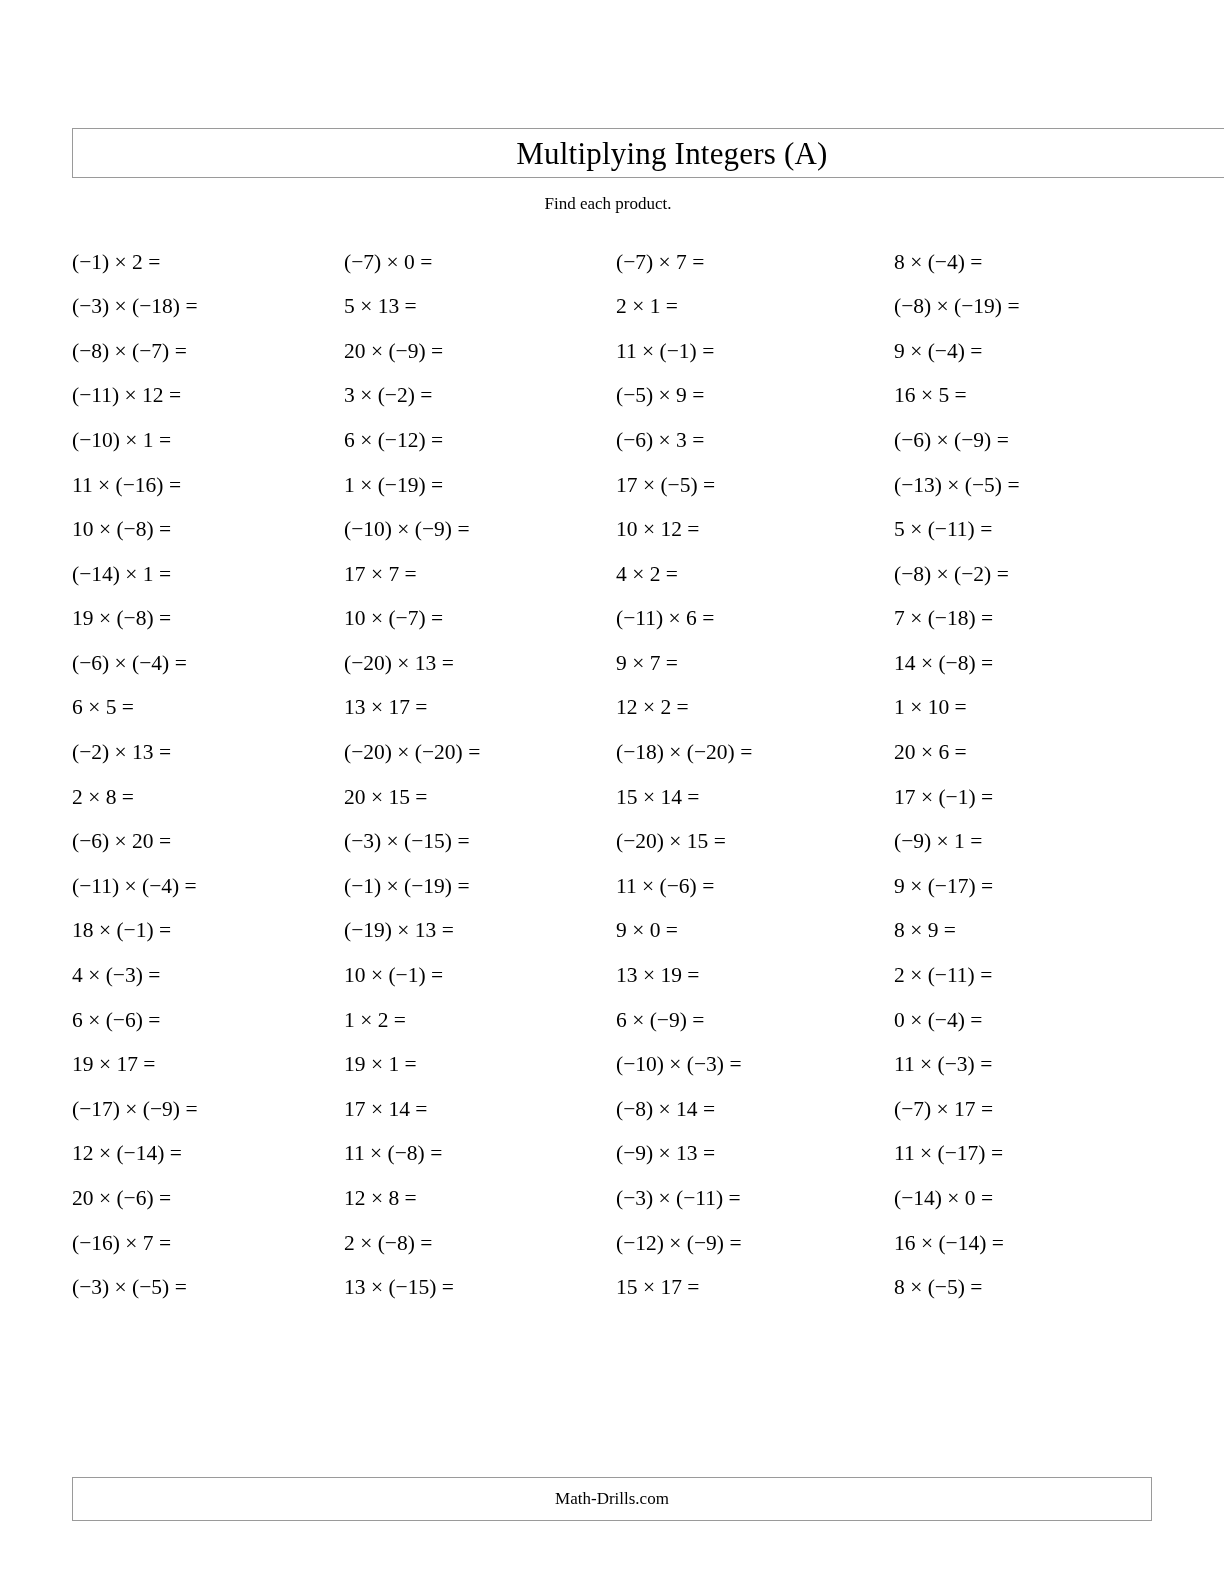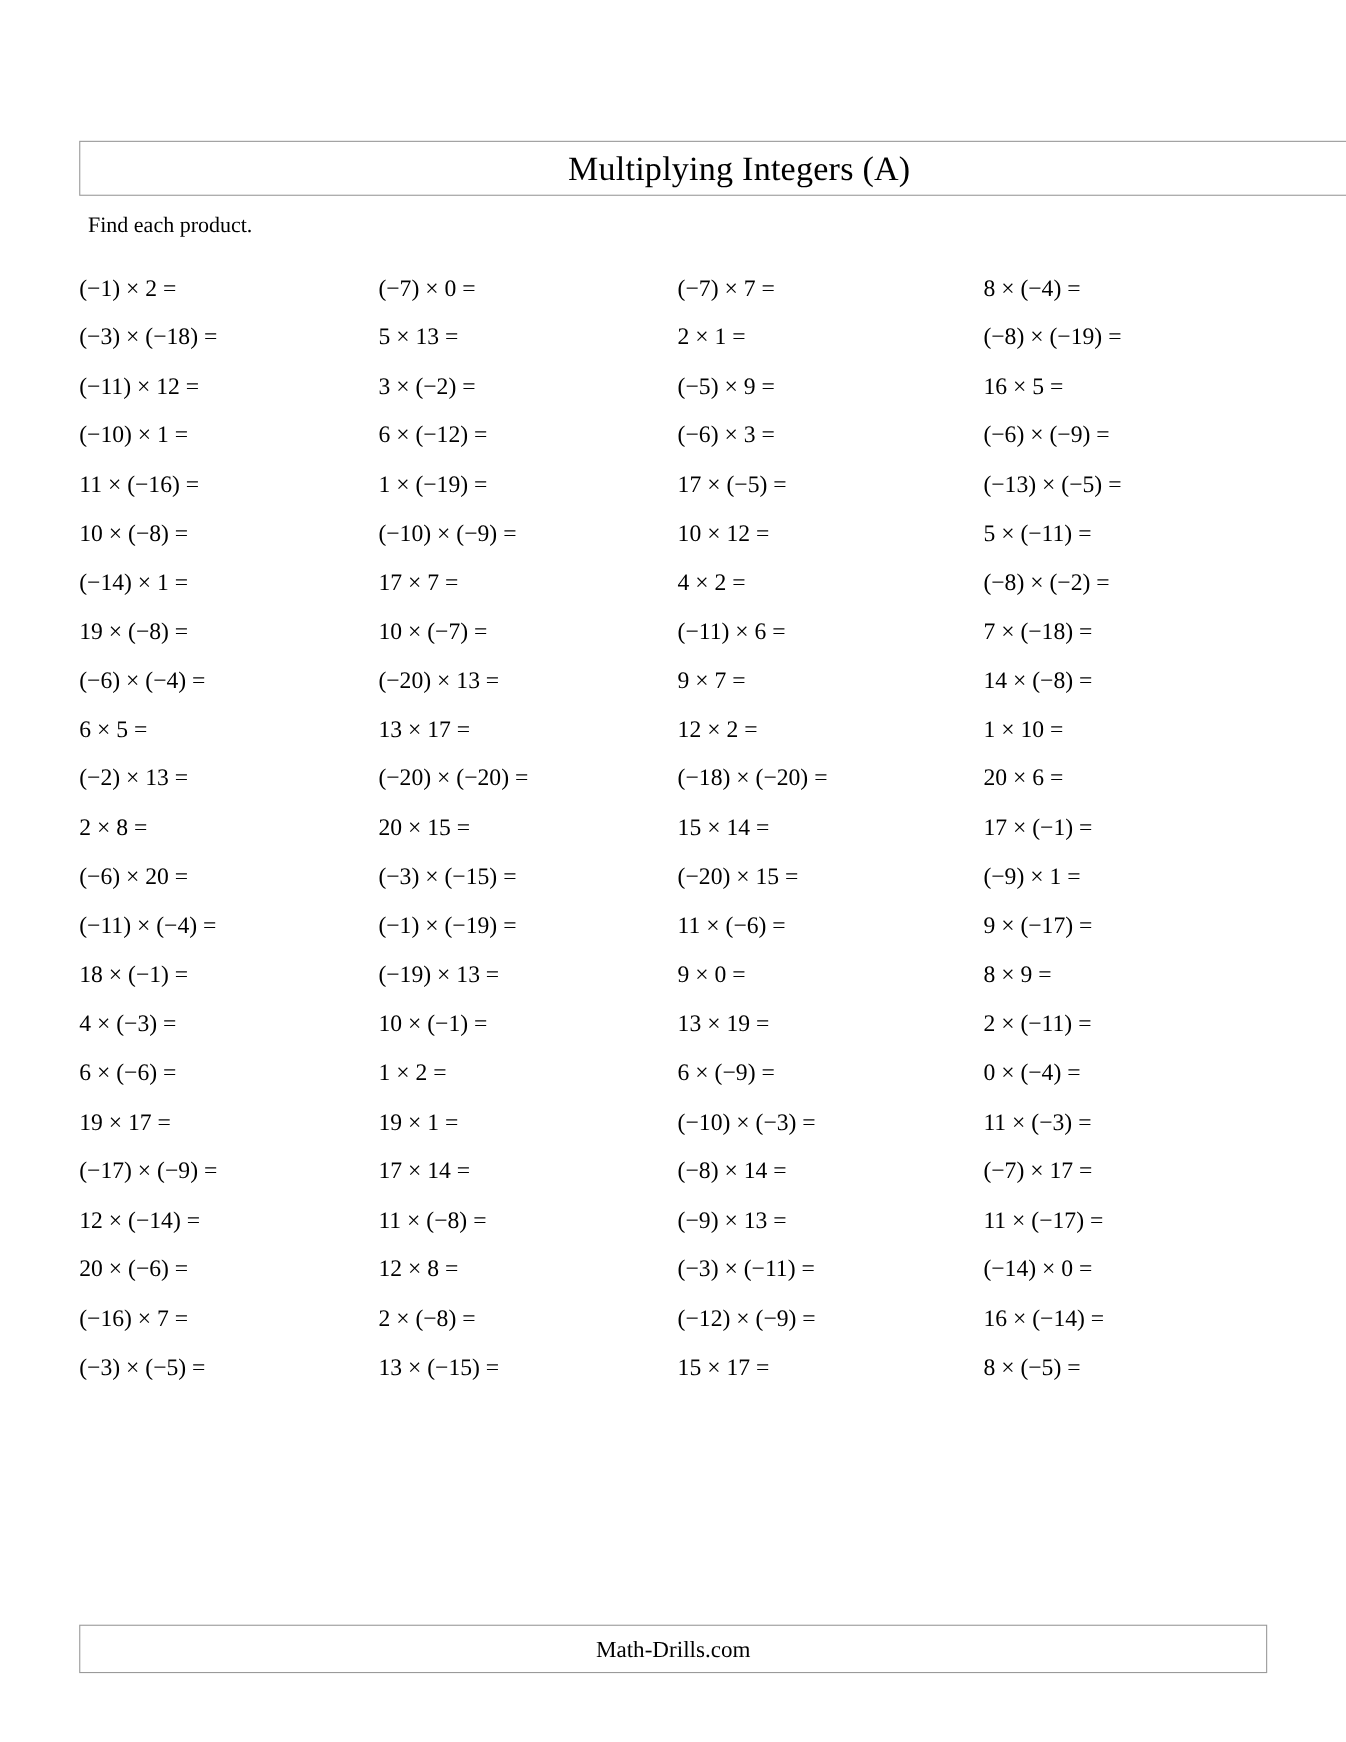--- a/index.html
+++ b/index.html
@@ -35,24 +35,25 @@
     justify-content: center;
   }
   .title-text {
     font-size: 31px;
     font-weight: normal;
     letter-spacing: 0.2px;
     line-height: 1;
   }
   .subtitle {
     position: absolute;
-    left: 80px;
+    left: 68px;
     top: 194px;
     width: 1080px;
-    font-size: 20px;
+    text-align: center;
+    font-size: 17px;
   }
   .problems {
     position: absolute;
     left: 72px;
     top: 240px;
     width: 1080px;
     font-family: Liberation Serif, serif;
   }
   .prow {
     display: flex;
@@ -74,21 +75,21 @@
     top: 1477px;
     width: 1080px;
     height: 44px;
     border: 1px solid #9a9a9a;
     box-sizing: border-box;
     display: flex;
     align-items: center;
     justify-content: center;
   }
   .footer-text {
-    font-size: 21px;
+    font-size: 17px;
   }
 </style>
 </head>
 <body>
 
 <div class="page">
 
   <div class="title-box">
     <div class="title-text">Multiplying Integers (A)</div>
   </div>
@@ -102,20 +103,26 @@
         <div class="pcell c3">(−7) × 7 =</div>
         <div class="pcell c4">8 × (−4) =</div>
       </div>
       <div class="prow">
         <div class="pcell c1">(−3) × (−18) =</div>
         <div class="pcell c2">5 × 13 =</div>
         <div class="pcell c3">2 × 1 =</div>
         <div class="pcell c4">(−8) × (−19) =</div>
       </div>
       <div class="prow">
+        <div class="pcell c1">(−8) × (−7) =</div>
+        <div class="pcell c2">20 × (−9) =</div>
+        <div class="pcell c3">11 × (−1) =</div>
+        <div class="pcell c4">9 × (−4) =</div>
+      </div>
+      <div class="prow">
         <div class="pcell c1">(−11) × 12 =</div>
         <div class="pcell c2">3 × (−2) =</div>
         <div class="pcell c3">(−5) × 9 =</div>
         <div class="pcell c4">16 × 5 =</div>
       </div>
       <div class="prow">
         <div class="pcell c1">(−10) × 1 =</div>
         <div class="pcell c2">6 × (−12) =</div>
         <div class="pcell c3">(−6) × 3 =</div>
         <div class="pcell c4">(−6) × (−9) =</div>

